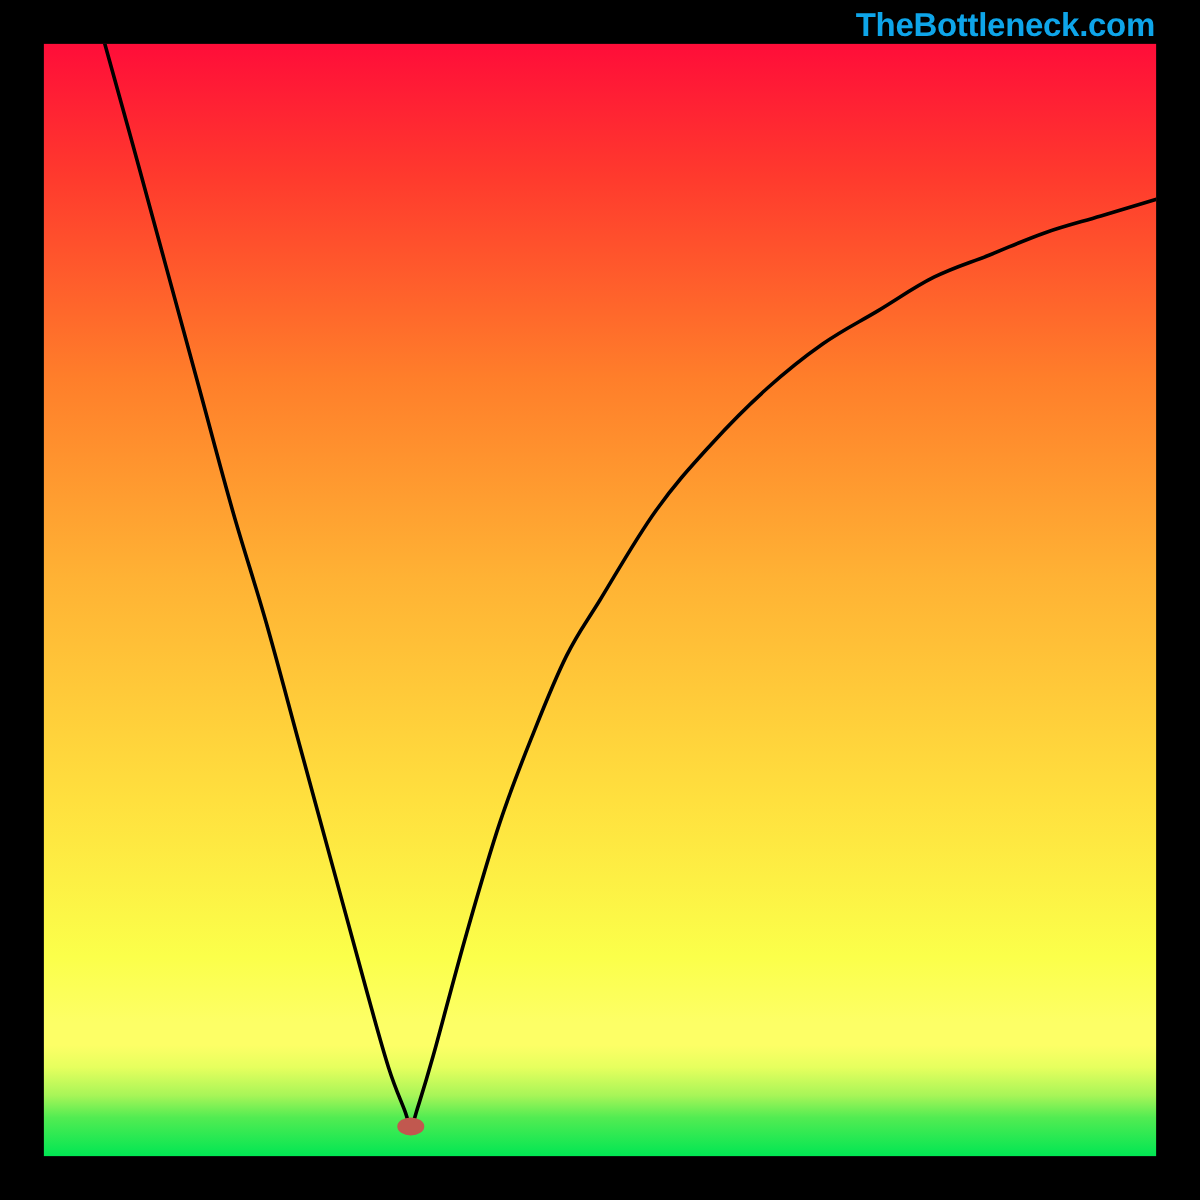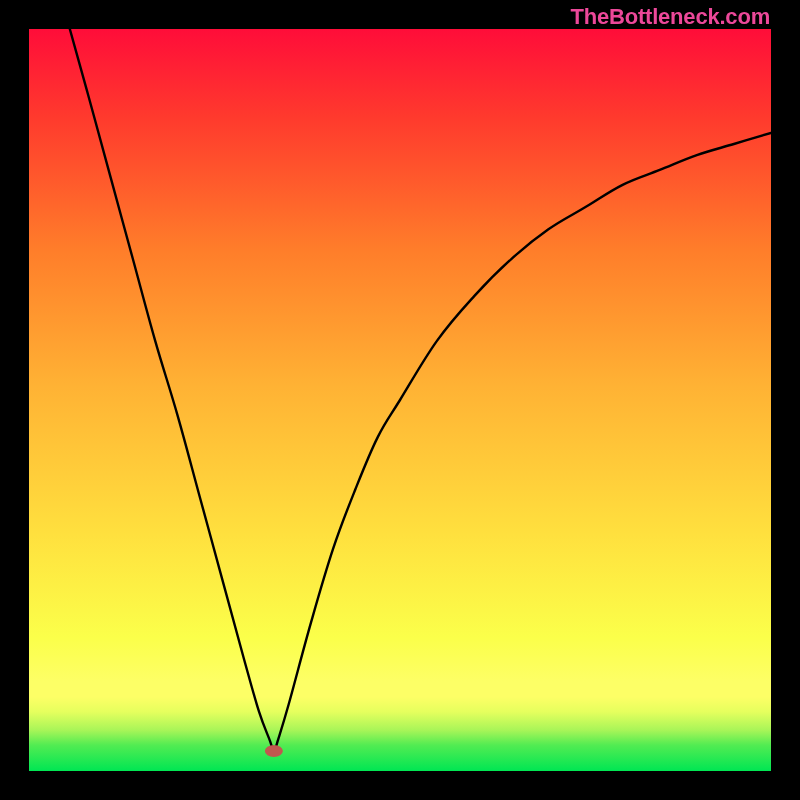--- a/index.html
+++ b/index.html
@@ -22,21 +22,21 @@
     width: 742px;
     height: 742px;
     overflow: hidden;
   }
   .caption {
     position: absolute;
     top: 4px;
     right: 30px;
     font-size: 22px;
     font-weight: bold;
-    color: #ec4899;
+    color: #0ea5e9;
     letter-spacing: -0.2px;
   }
 </style>
 </head>
 <body>
 
 <div class="outer">
 
   <div class="caption">TheBottleneck.com</div>
 

